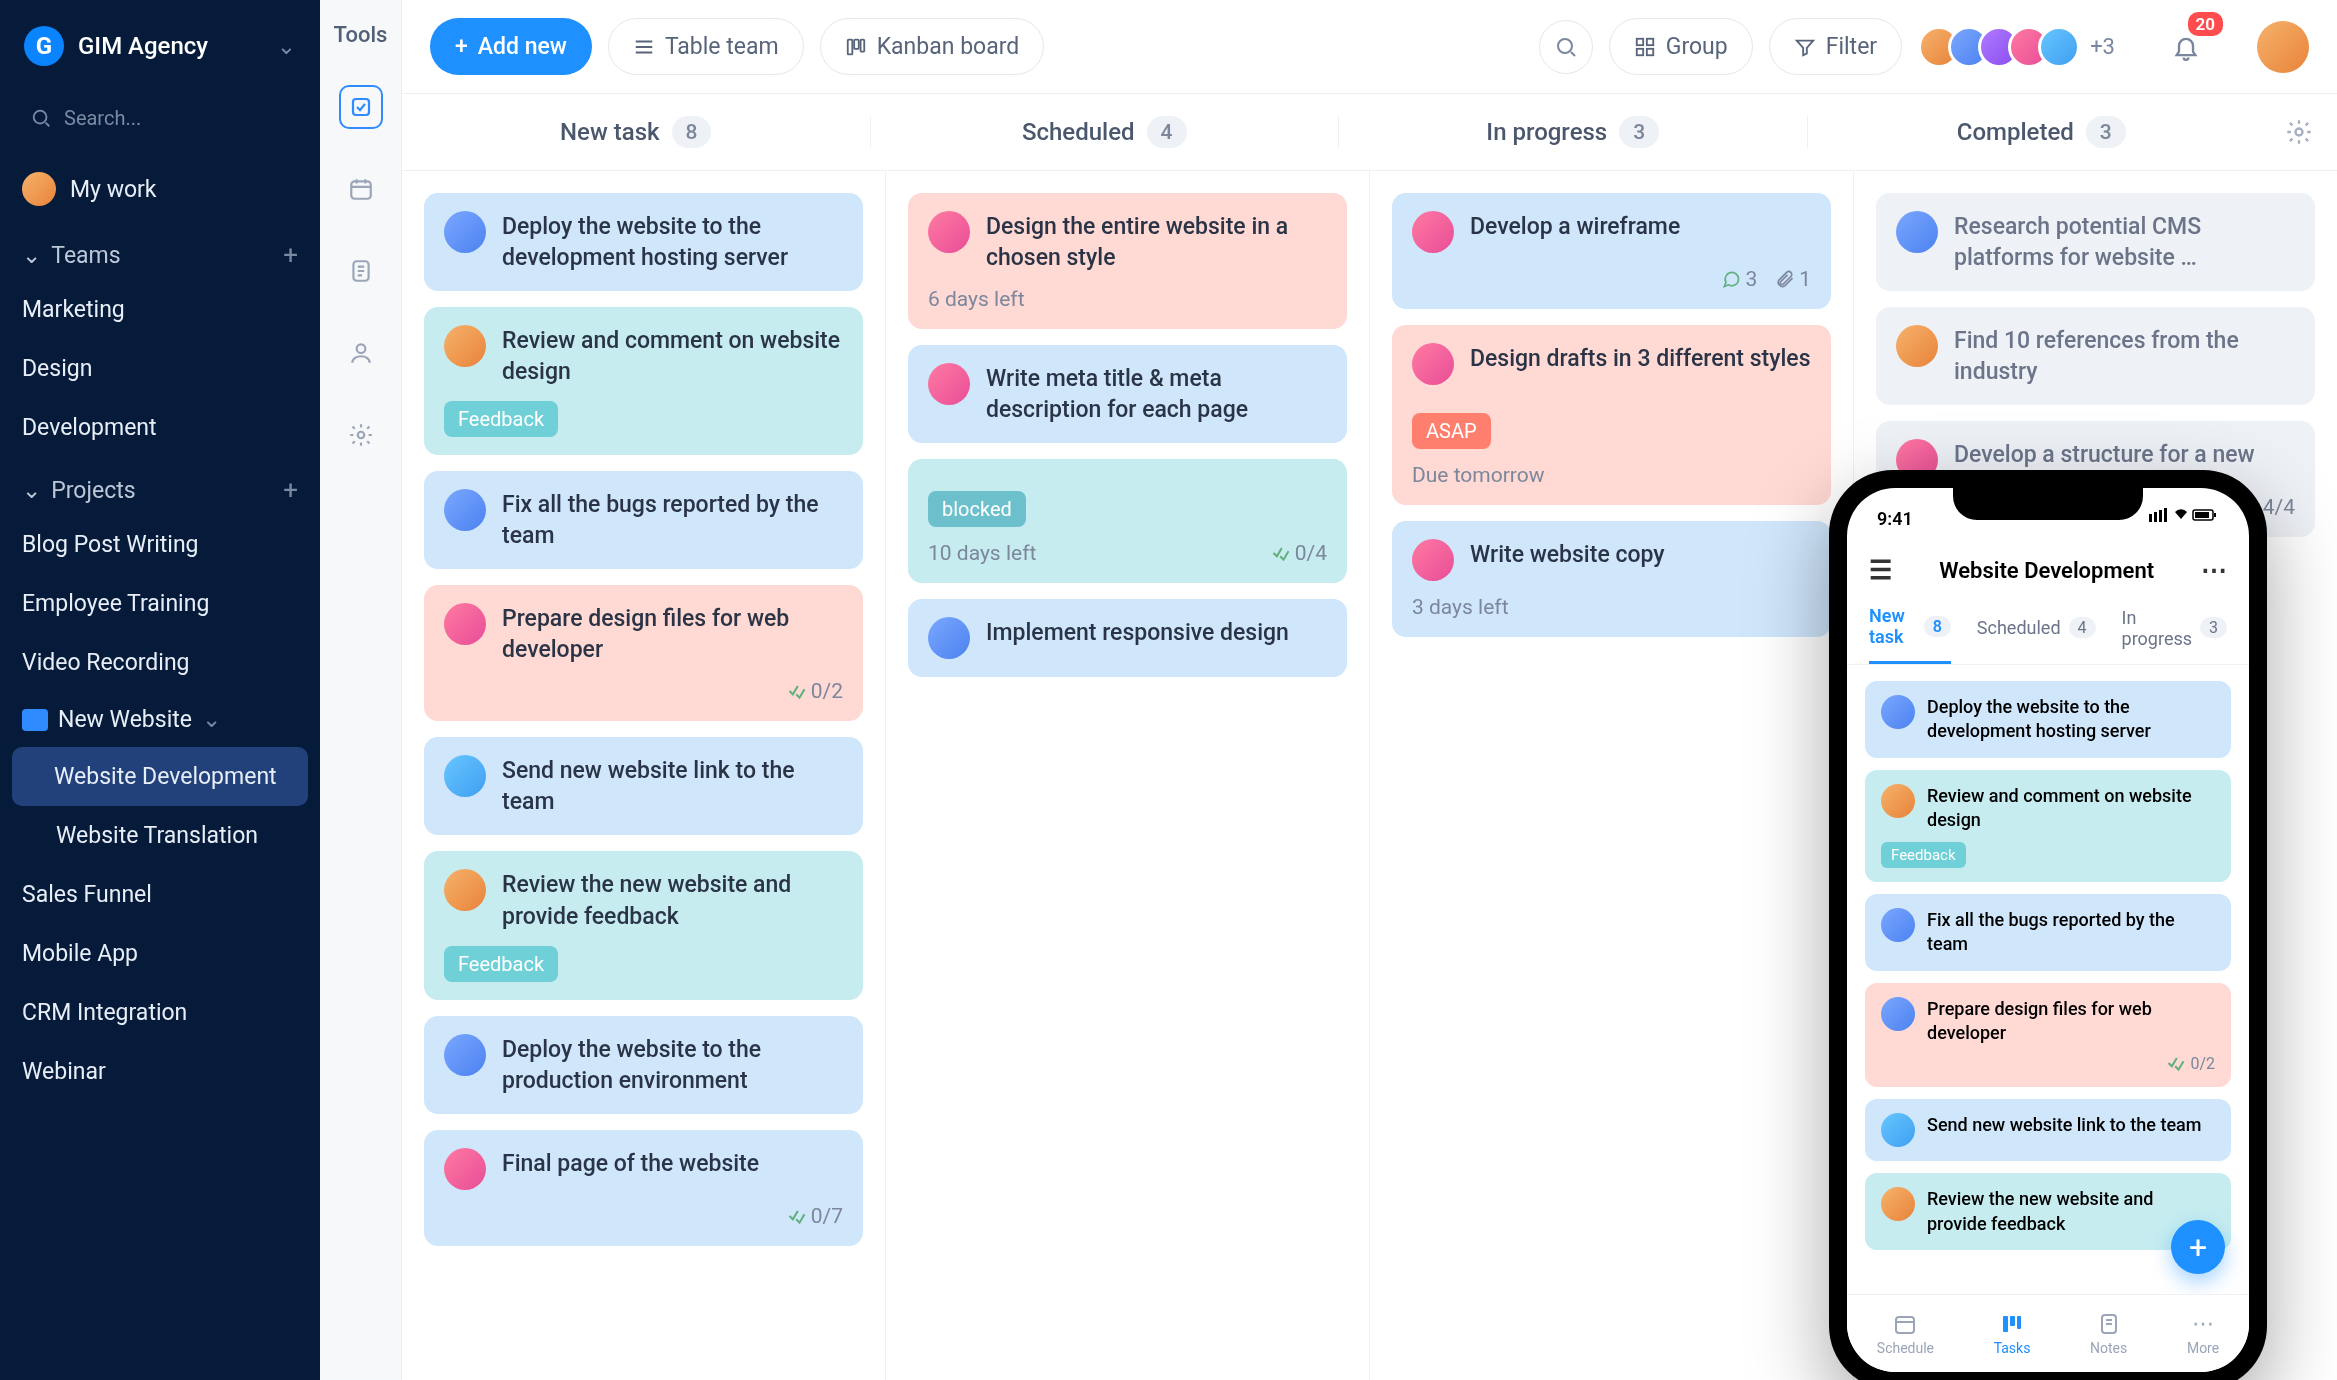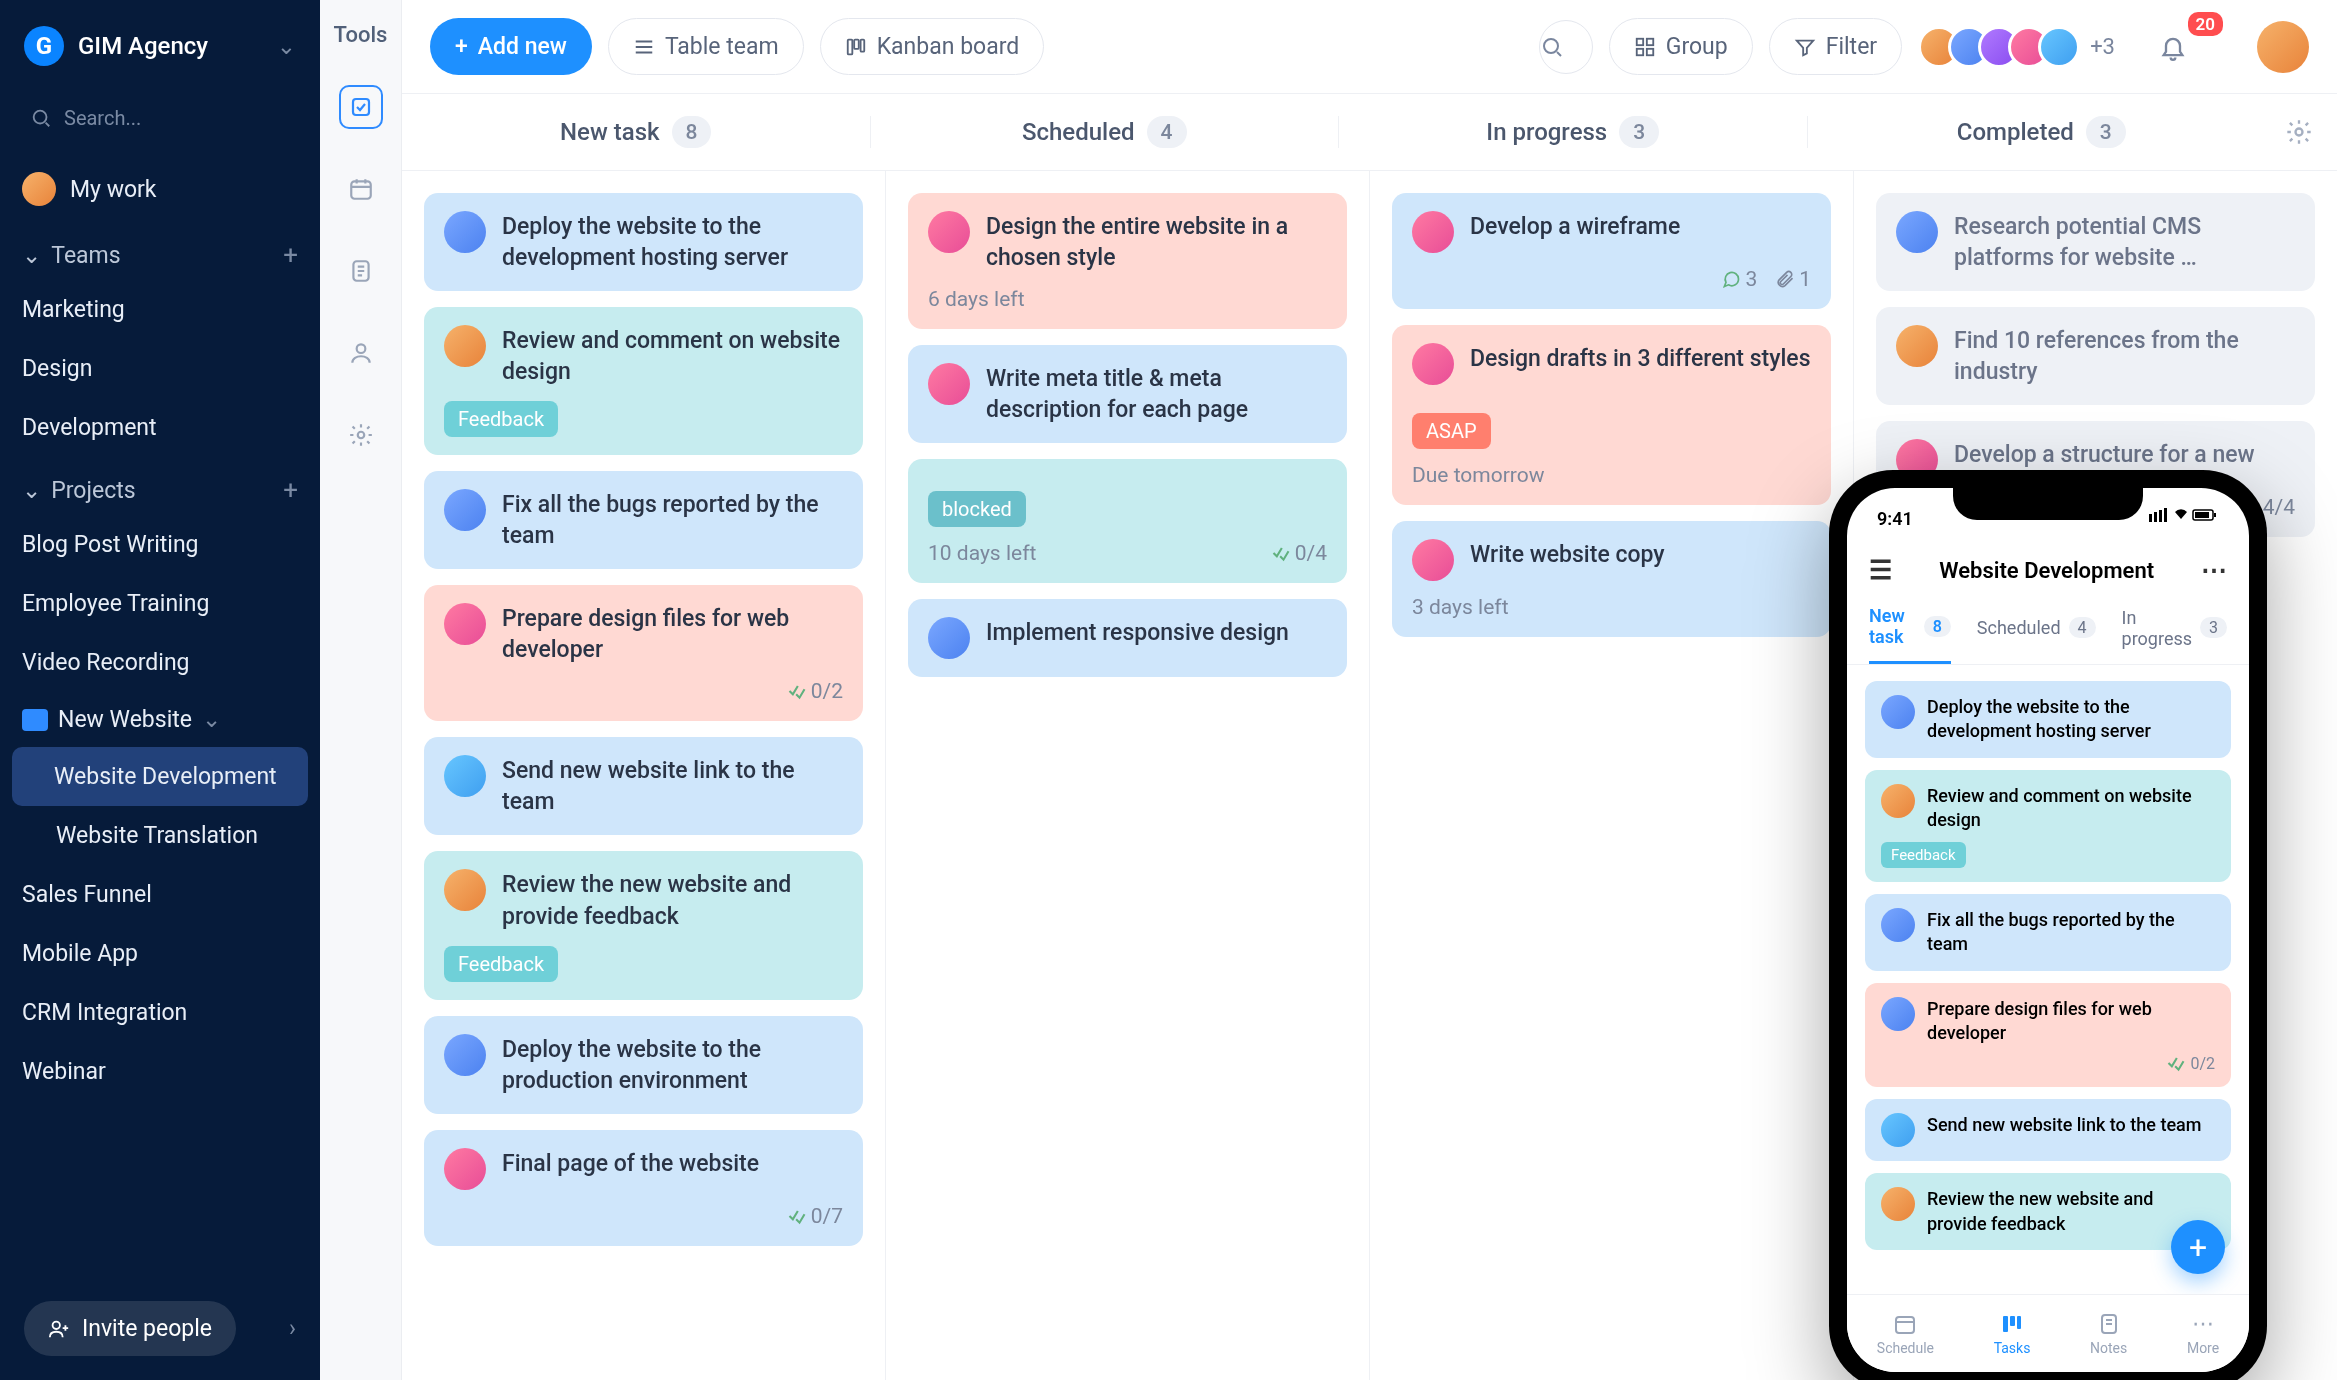--- a/index.html
+++ b/index.html
@@ -34,21 +34,21 @@
 .rail-btn.active { border: 2px solid #2f8bff; color: #2f8bff; }
 
 
 .main { flex: 1; background: #fff; display: flex; flex-direction: column; position: relative; }
 
 .topbar { display: flex; align-items: center; gap: 16px; padding: 18px 28px; border-bottom: 1px solid #eef0f4; }
 .btn { display: flex; align-items: center; gap: 10px; padding: 14px 24px; border-radius: 999px; font-size: 23px; cursor: pointer; border: 1px solid transparent; }
 .btn.primary { background: #1e90ff; color: #fff; font-weight: 500; }
 .btn.ghost { background: #fff; border-color: #e4e7ee; color: #58647a; }
 .tb-spacer { flex: 1; }
-.icon-btn { width: 54px; height: 54px; border-radius: 50%; border: 1px solid #e4e7ee; display: flex; align-items: center; justify-content: flex-start; color: #7a869e; cursor: pointer; }
+.icon-btn { width: 54px; height: 54px; border-radius: 50%; border: 1px solid #e4e7ee; display: flex; align-items: center; justify-content: center; color: #7a869e; cursor: pointer; }
 .avatars { display: flex; align-items: center; }
 .av { width: 42px; height: 42px; border-radius: 50%; border: 3px solid #fff; margin-left: -12px; display: inline-block; }
 .av:first-child { margin-left: 0; }
 .av-more { margin-left: 10px; color: #7a869e; font-size: 22px; }
 .bell-wrap { position: relative; margin-left: 28px; }
 .badge-n { position: absolute; top: -8px; right: -10px; background: #ff4d4f; color: #fff; font-size: 17px; padding: 2px 8px; border-radius: 10px; font-weight: 600; }
 .me-av { width: 52px; height: 52px; border-radius: 50%; background: linear-gradient(135deg,#f6b26b,#e8833a); margin-left: 28px; }
 
 
 .cols-head { display: flex; padding: 22px 0 22px; border-bottom: 1px solid #eef0f4; align-items: center; }
@@ -159,33 +159,20 @@
       <span style="color:#7a8aa3">⌄</span>
     </div>
     <div class="sb-leaf active">Website Development</div>
     <div class="sb-leaf deep">Website Translation</div>
 
     <div class="sb-leaf">Sales Funnel</div>
     <div class="sb-leaf">Mobile App</div>
     <div class="sb-leaf">CRM Integration</div>
     <div class="sb-leaf">Webinar</div>
 
-    <div class="sb-bottom">
-      <div class="invite-btn">
-        <span>
-          <svg width="22" height="22" viewBox="0 0 24 24" fill="none" stroke="currentColor" stroke-width="2">
-              <circle cx="9" cy="8" r="4"></circle>
-              <path d="M2 21c0-4 3-6 7-6s7 2 7 6"></path>
-              <path d="M19 8v6M16 11h6"></path>
-            </svg>
-        </span>
-        <span>Invite people</span>
-      </div>
-      <span class="sb-arrow">›</span>
-    </div>
   </aside>
 
   <div class="rail">
     <div class="rail-label">Tools</div>
     <div class="rail-btn active">
       <svg width="24" height="24" viewBox="0 0 24 24" fill="none" stroke="currentColor" stroke-width="2.2">
           <rect x="4" y="4" width="16" height="16" rx="3"></rect>
           <path d="M8 12l3 3 5-6"></path>
         </svg>
     </div>

